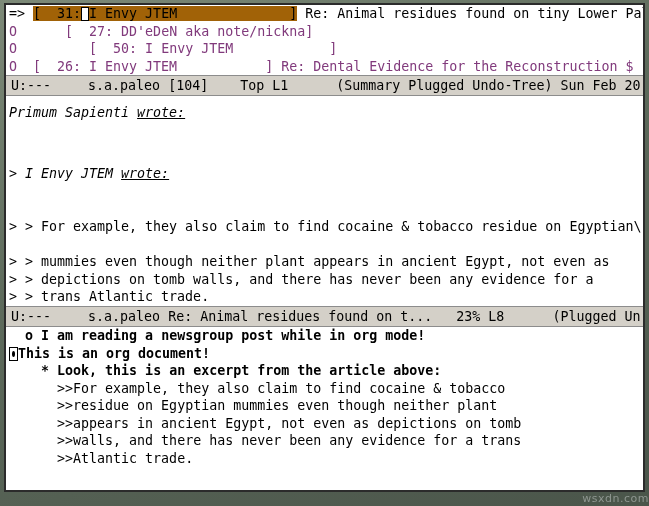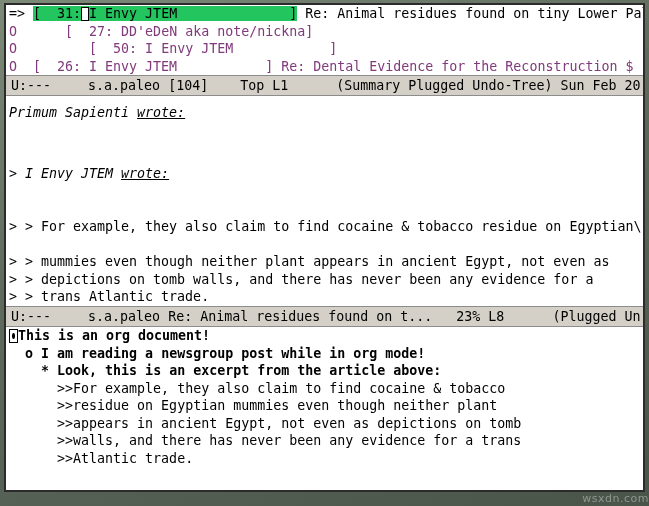--- a/index.html
+++ b/index.html
@@ -57,21 +57,21 @@
     color: #000000;
     overflow: hidden;
   }
 
   
   .summary .line { color: #813a7c; }
   .summary .line.selected {
     color: #000000;
   }
   .hl {
-    background: #22c55e;
+    background: #a16207;
   }
   .cursor-box {
     display: inline-block;
     width: 8px;
     height: 14px;
     vertical-align: -3px;
     border: 1px solid #000000;
     box-sizing: border-box;
     background: #ffffff;
     margin: 0;
@@ -220,24 +220,24 @@
       <span class="ml-seg">   </span>
       <span class="ml-seg">23% L8</span>
       <span class="ml-seg">      </span>
       <span class="ml-seg">(Plugged Un</span>
     </div>
   </div>
 
   <div class="window org">
     <div class="textarea">
 
+      <div class="line org-h2"><span>  </span><span>o</span><span> </span><span>I am reading a newsgroup post while in org mode!</span></div>
+
       <div class="line org-h1"><span class="org-cursor"></span><span>This is an org document!</span></div>
 
-      <div class="line org-h2"><span>  </span><span>o</span><span> </span><span>I am reading a newsgroup post while in org mode!</span></div>
-
       <div class="line org-h3"><span>    </span><span>*</span><span> </span><span>Look, this is an excerpt from the article above:</span></div>
 
       <div class="line org-body"><span>      </span><span>&gt;&gt;For example, they also claim to find cocaine &amp; tobacco</span></div>
 
       <div class="line org-body"><span>      </span><span>&gt;&gt;residue on Egyptian mummies even though neither plant</span></div>
 
       <div class="line org-body"><span>      </span><span>&gt;&gt;appears in ancient Egypt, not even as depictions on tomb</span></div>
 
       <div class="line org-body"><span>      </span><span>&gt;&gt;walls, and there has never been any evidence for a trans</span></div>
 

